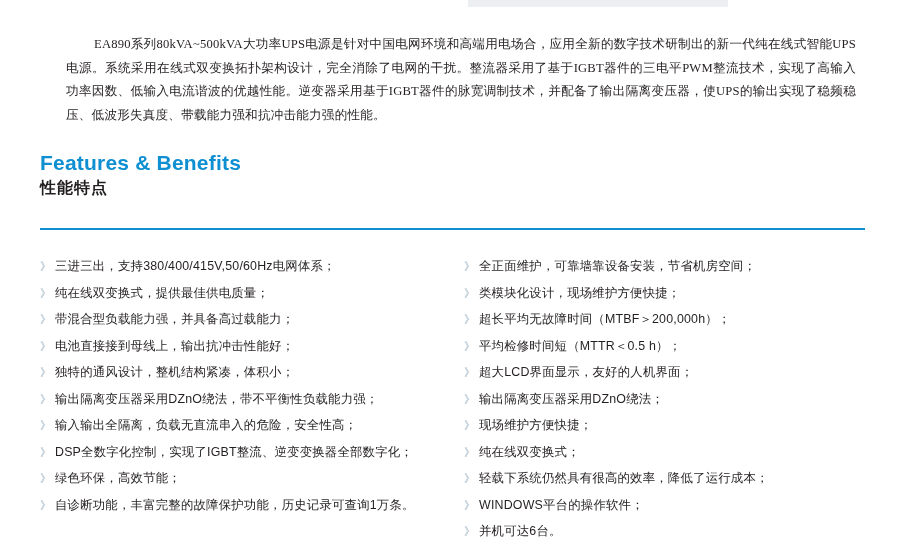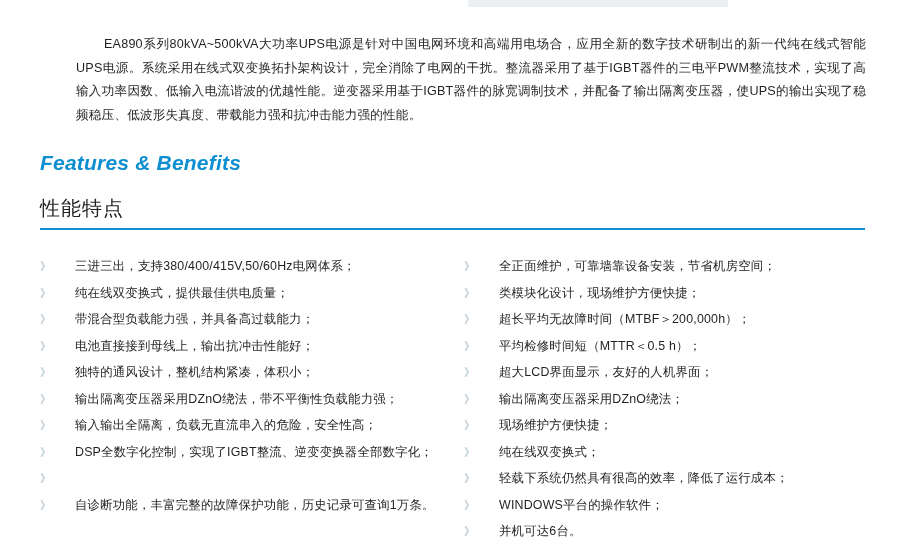--- a/index.html
+++ b/index.html
@@ -34,52 +34,53 @@
     position: absolute;
     top: 0;
     left: 468px;
     width: 260px;
     height: 7px;
     background: #eceff1;
   }
   .intro {
     position: absolute;
     top: 33px;
-    left: 76px;
+    left: 66px;
     width: 790px;
     font-size: 12.6px;
     line-height: 23.5px;
     color: #231f20;
     text-align: justify;
     letter-spacing: 0.2px;
+    font-family: Liberation Serif, serif;
   }
   .intro .indent {
     display: inline-block;
     width: 28px;
   }
   .section-head {
     position: absolute;
     top: 150px;
     left: 40px;
     width: 600px;
   }
   .section-head .en {
     font-size: 21px;
     font-weight: bold;
     color: #0d8fd1;
     letter-spacing: 0.2px;
     line-height: 26px;
-    font-style: italic;
   }
   .section-head .cn {
-    font-size: 20px;
+    font-size: 16px;
     color: #231f20;
     line-height: 24px;
-    margin-top: 20px;
+    margin-top: 0;
     letter-spacing: 1px;
+    font-weight: bold;
   }
   .rule {
     position: absolute;
     top: 228px;
     left: 40px;
     width: 825px;
     height: 2px;
     background: #0d8fd1;
   }
   .cols {
@@ -106,21 +107,20 @@
     flex: 0 0 auto;
     width: 15px;
     color: #8ea6b8;
     font-size: 11px;
     line-height: 17px;
     position: relative;
     top: 0px;
   }
   .item .txt {
     flex: 1 1 auto;
-    margin-left: 20px;
   }
   .item .txt .line2 {
     display: block;
   }
 </style>
 </head>
 <body>
 
 <div class="page">
 
@@ -167,20 +167,21 @@
         <span class="bullet">》</span>
         <span class="txt">输入输出全隔离，负载无直流串入的危险，安全性高；</span>
       </div>
       <div class="item">
         <span class="bullet">》</span>
         <span class="txt">DSP全数字化控制，实现了IGBT整流、逆变变换器全部数字化；</span>
       </div>
       <div class="item">
         <span class="bullet">》</span>
         <span class="txt">
+          <span class="line2">绿色环保，高效节能；</span>
         </span>
       </div>
       <div class="item">
         <span class="bullet">》</span>
         <span class="txt">自诊断功能，丰富完整的故障保护功能，历史记录可查询1万条。</span>
       </div>
     </div>
 
     <div class="col">
       <div class="item">

